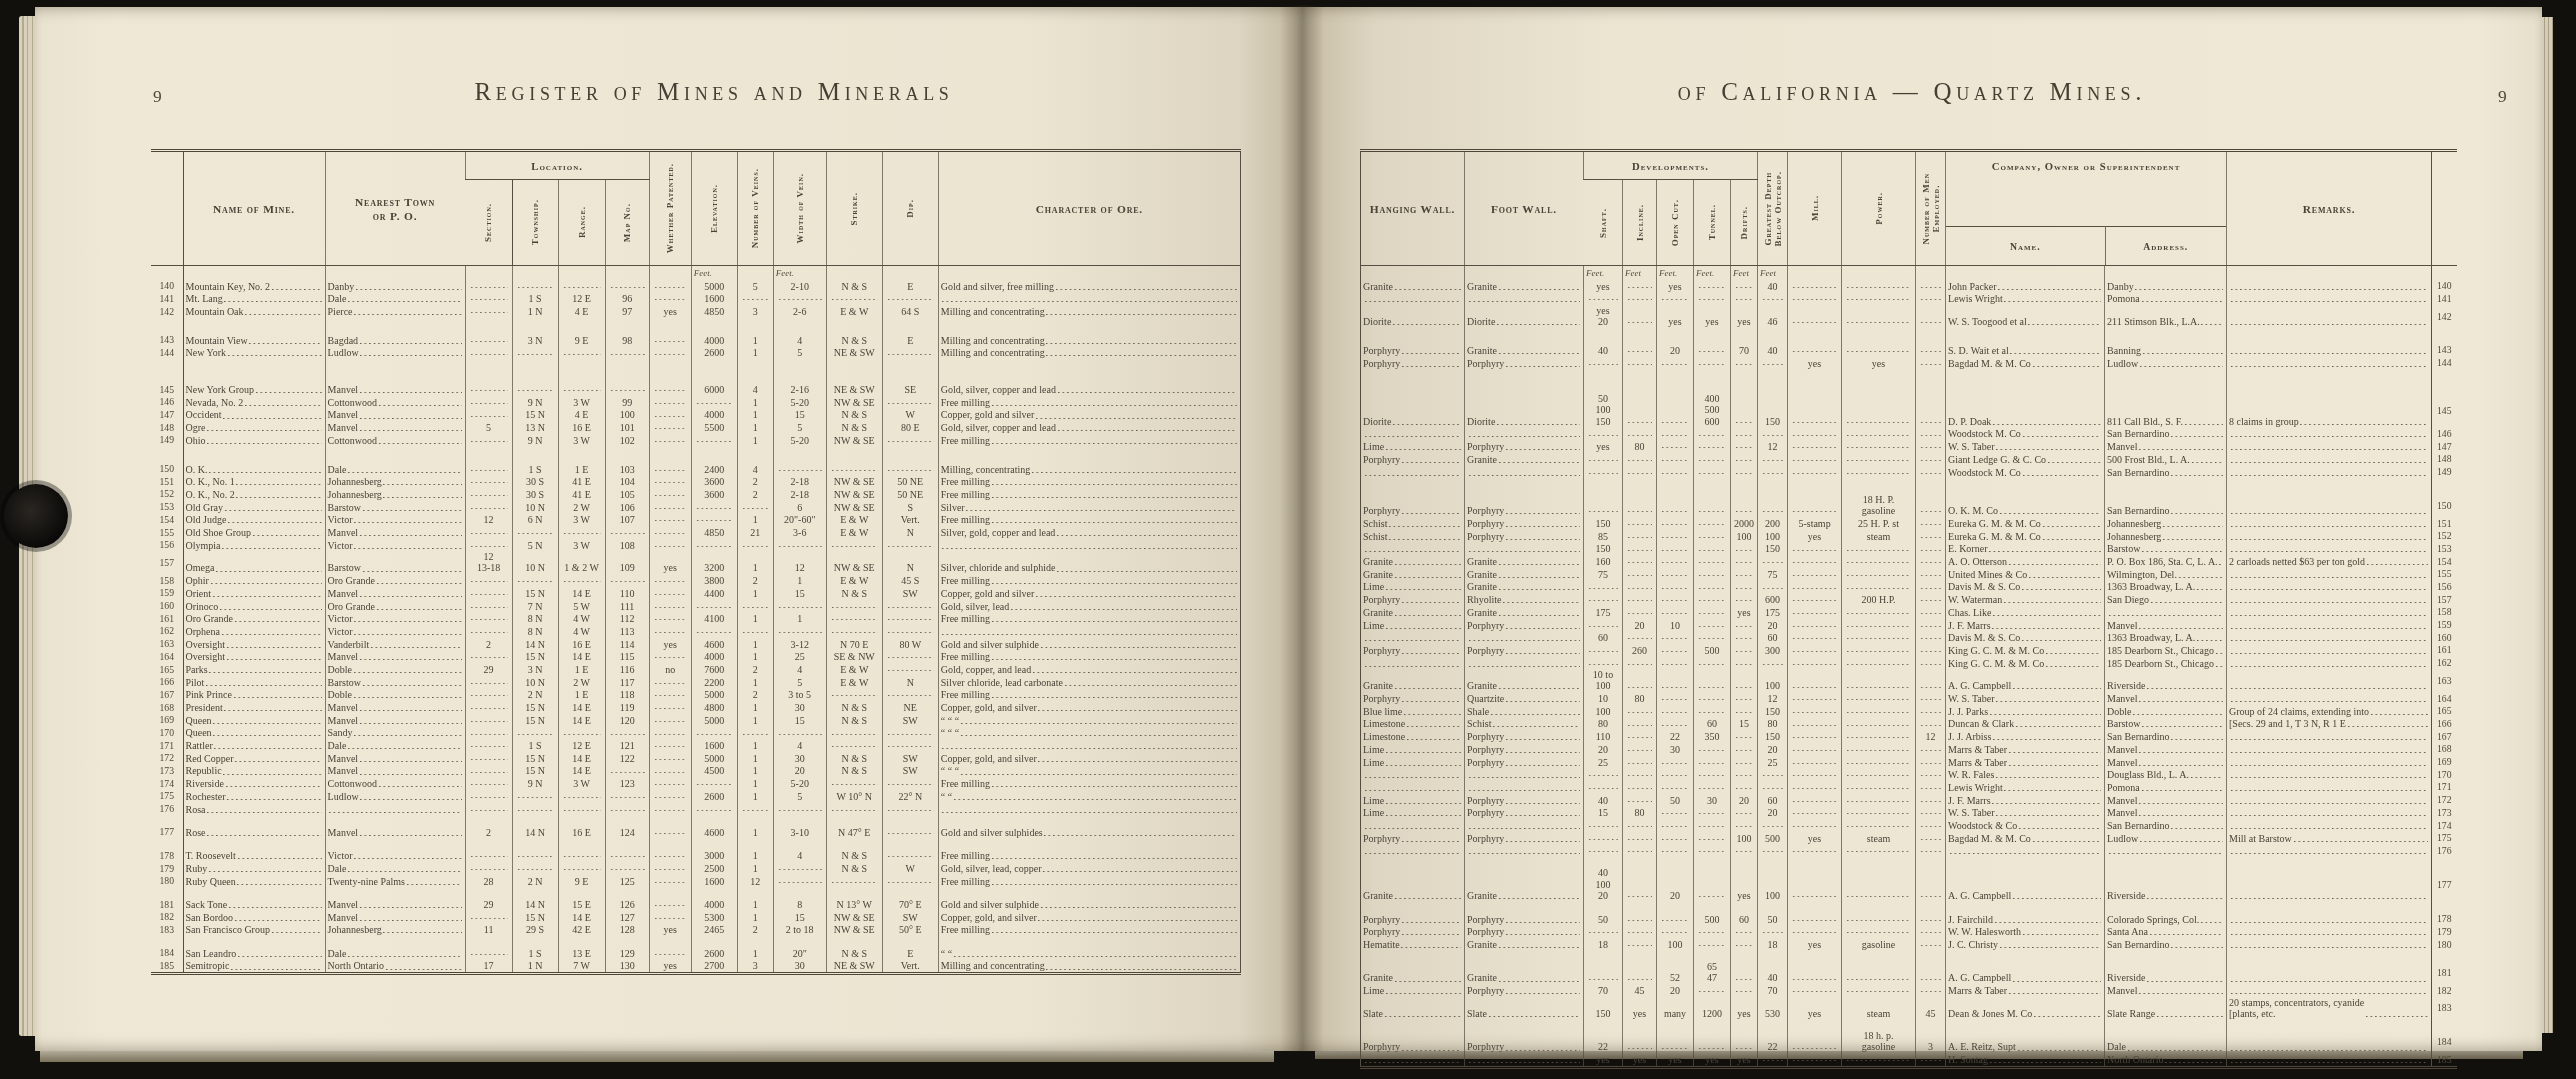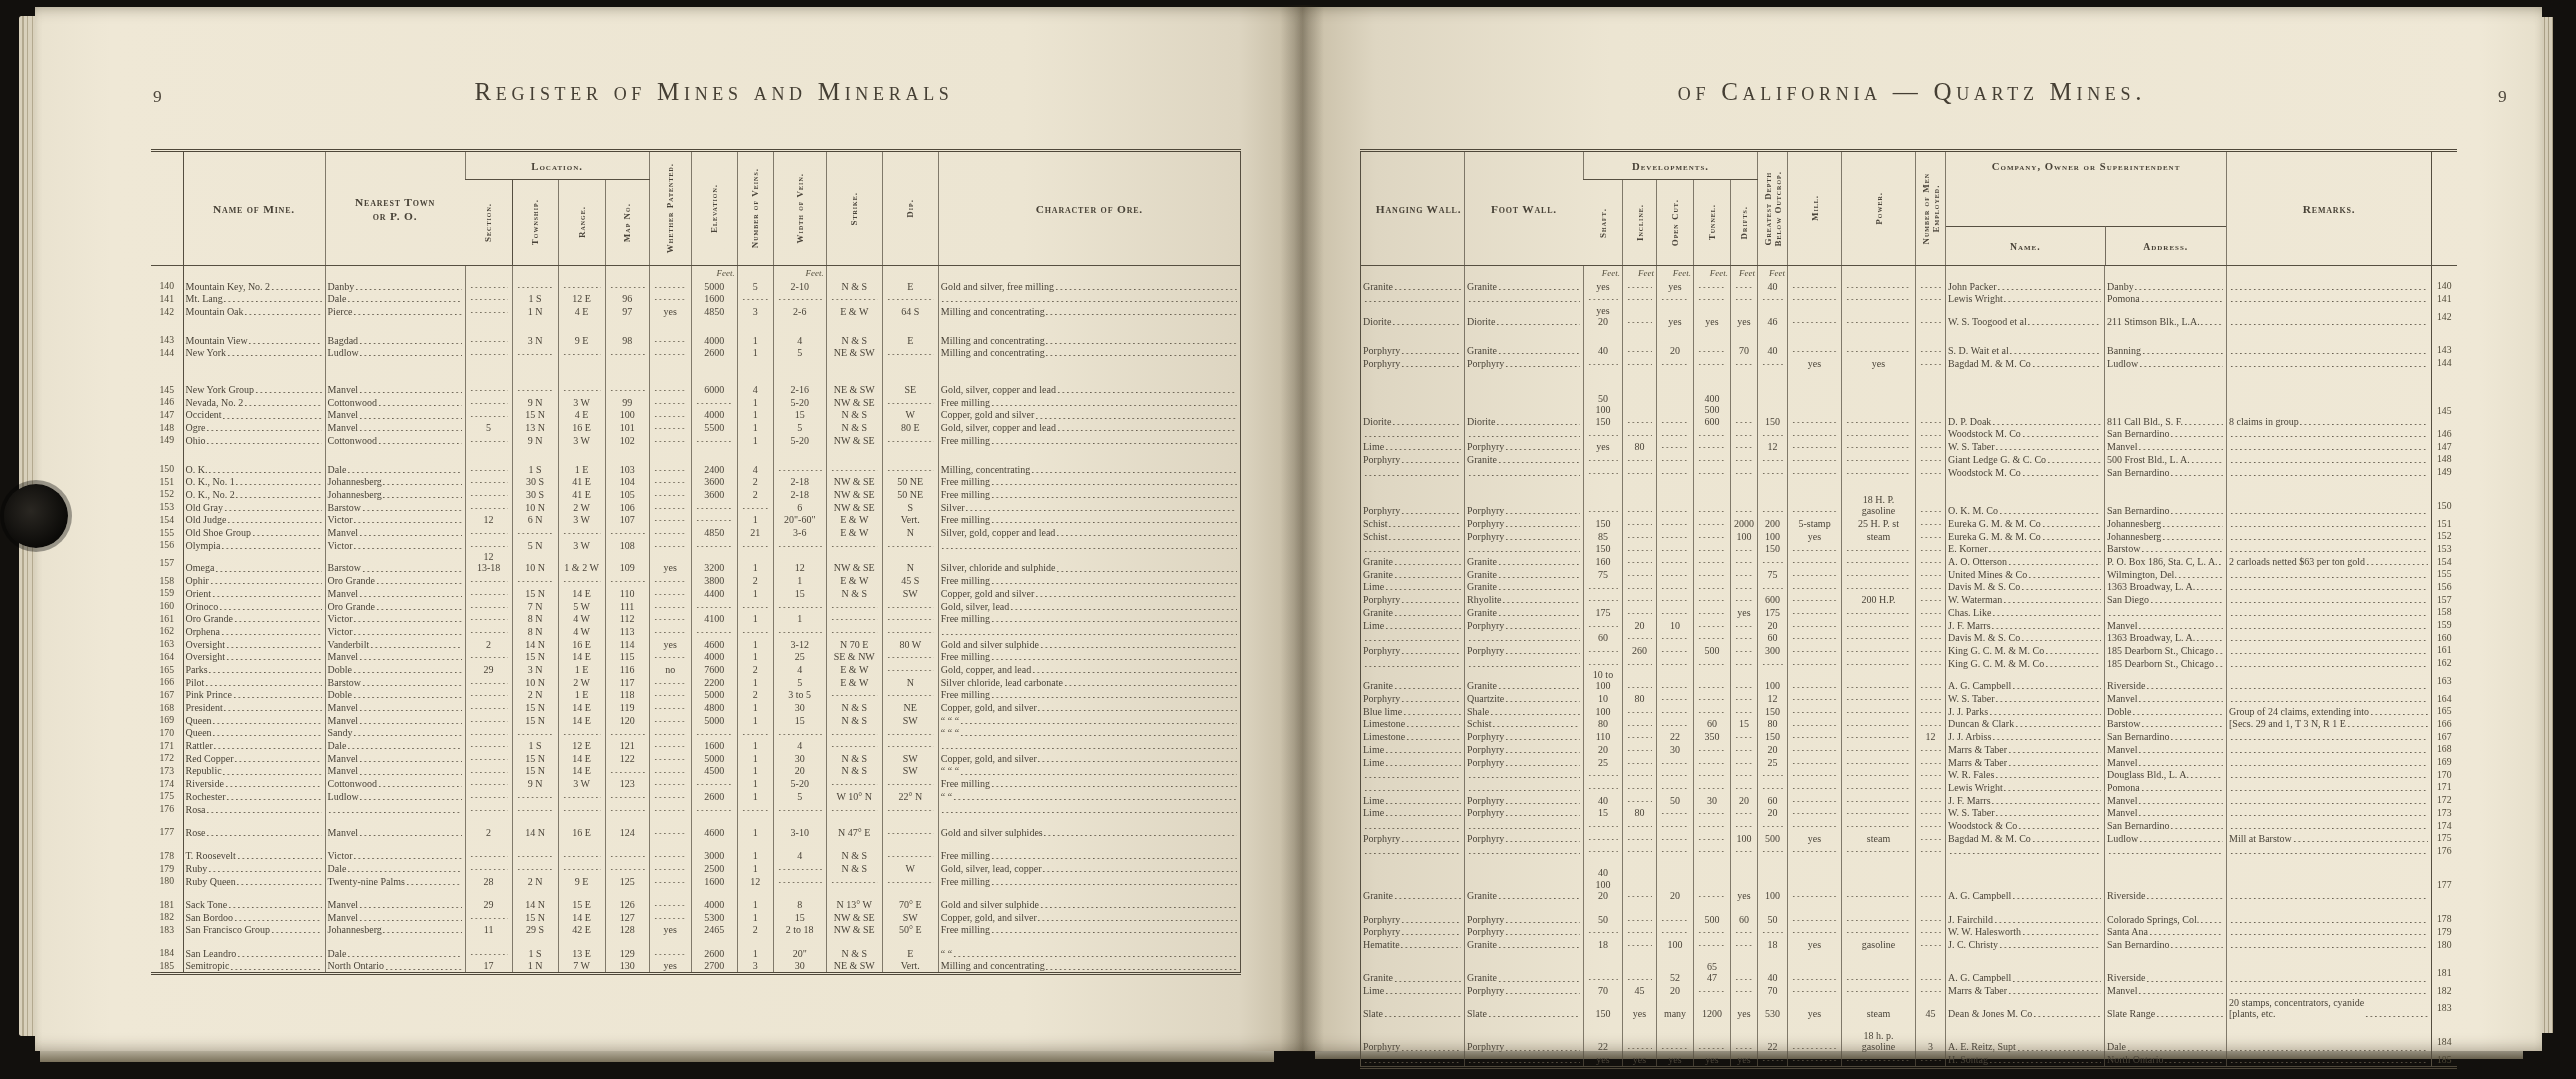--- a/index.html
+++ b/index.html
@@ -50,28 +50,28 @@
         font-variant:small-caps;font-size:9.7px;letter-spacing:1px;}
   .subwrap.divl{border-left:0.7px solid rgba(86,79,65,.8);}
   .co{border-bottom:none;}
 
   
   .tl th+th, .tl td+td{border-left:0.7px solid rgba(86,79,65,.72);}
   .tl th:nth-child(2), .tl td:nth-child(2){border-left:1.2px solid #554e40;}
   .tl th.or, .tl td:last-child{border-right:1.2px solid #554e40;margin-left:20px;}
   .trt th+th, .trt td+td{border-left:0.7px solid rgba(86,79,65,.72);}
   .trt td:nth-child(1){border-left:1.2px solid #554e40;}
-  .trt th.ol{border-left:1.2px solid #554e40;text-align:right;}
+  .trt th.ol{border-left:1.2px solid #554e40;}
   .trt td:nth-child(15), .trt th.numcol{border-left:1.2px solid #554e40;}
   .trt th.hsub + th.hsub{border-left:none;}
   .numcol{border-bottom:1.3px solid #564f41;}
 
   tbody{font-size:10px;color:#4a4439;}
   tbody td{height:12.7px;padding:0 2px;vertical-align:bottom;}
-  tr.units td{height:13.4px;font-style:italic;font-size:9px;text-align:right;color:#55503f;vertical-align:middle;}
+  tr.units td{height:13.4px;font-style:italic;font-size:9px;text-align:left;color:#55503f;vertical-align:middle;}
   tr.gap-sm td{height:10.7px;}
   tr.gap-md td{height:16px;}
   tr.gap-lg td{height:24px;}
   .fx{display:flex;align-items:flex-end;width:100%;}
   .fx .t{white-space:pre-line;line-height:11.4px;flex:0 0 auto;max-width:100%;}
   .lead{flex:1 1 4px;align-self:flex-end;height:7.4px;margin:0 0.7px;
     background-image:radial-gradient(circle at 1.5px 4.7px, rgba(92,84,69,.95) 0.7px, transparent 1px);
     background-size:4.6px 7.4px;background-repeat:repeat-x;}
   .dotfill{height:8px;margin:1.3px 2px 1.3px;
     background-image:radial-gradient(circle at 1.5px 4.7px, rgba(92,84,69,.85) 0.7px, transparent 1px);

